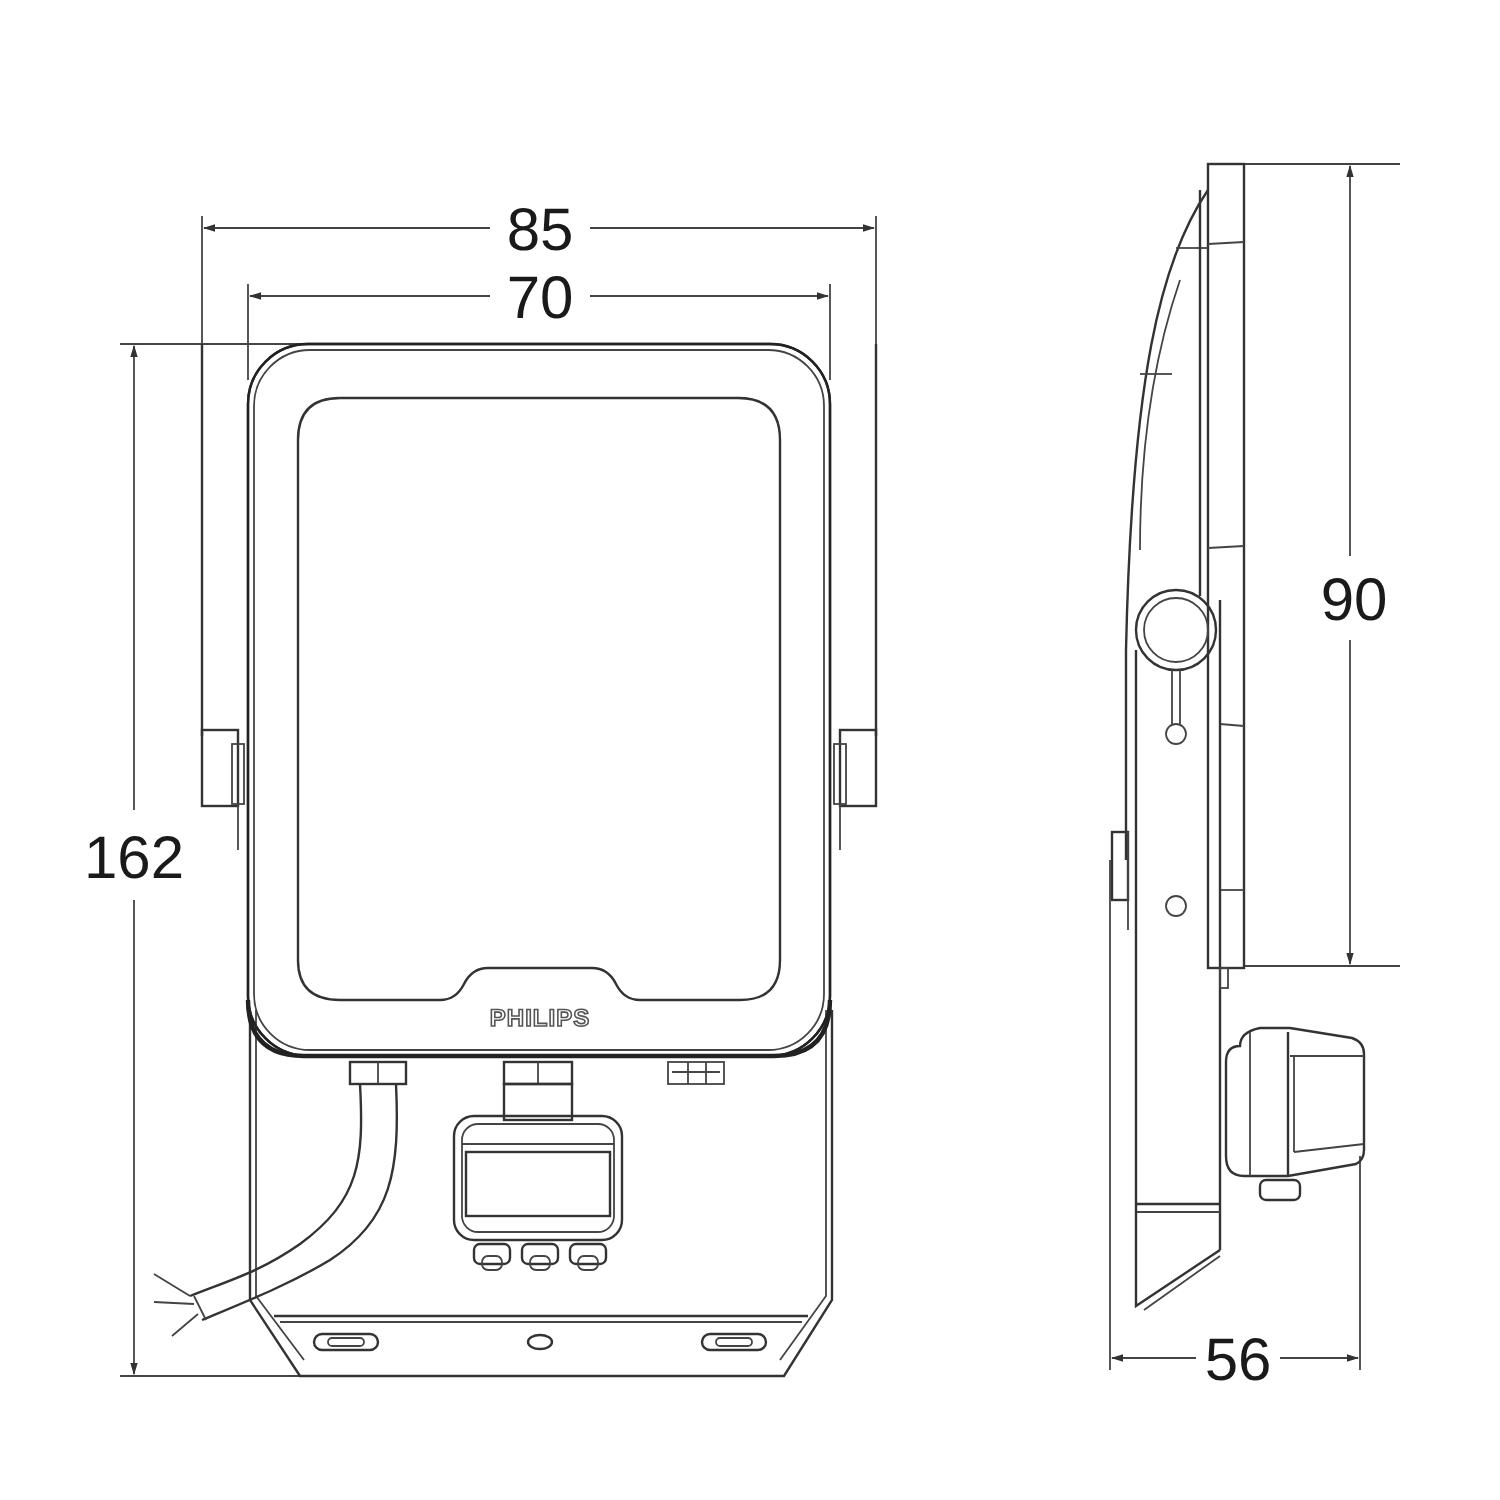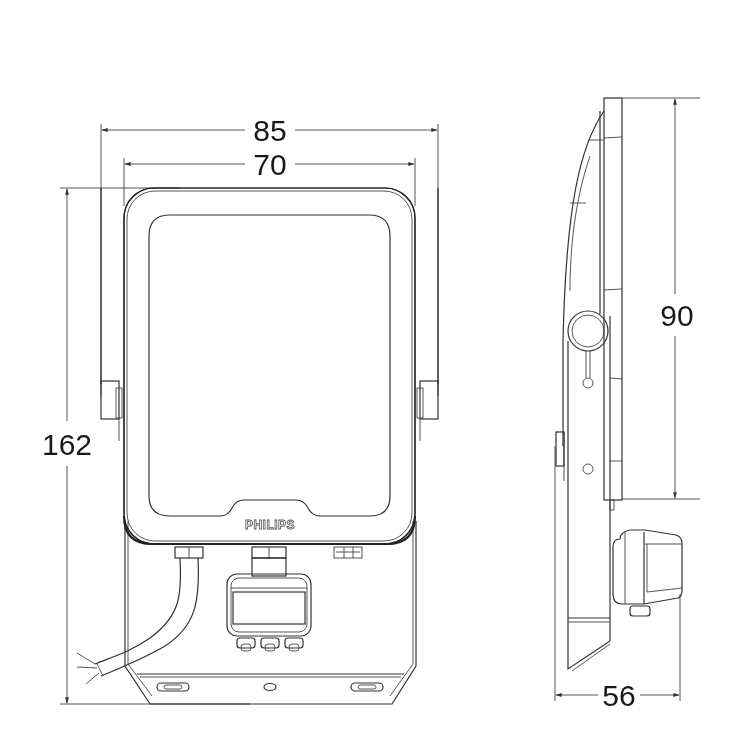--- a/index.html
+++ b/index.html
@@ -1,17 +1,17 @@
 <!DOCTYPE html>
 <html><head>
 <meta charset="utf-8">
 <style>
   html, body { margin: 0; padding: 0; background: #ffffff; }
   body { width: 750px; height: 750px; overflow: hidden; font-family: "Liberation Sans", sans-serif; }
-  #canvas { position: absolute; left: 0; top: 16px; width: 750px; height: 571px; }
+  #canvas { position: absolute; left: 0; top: 0; width: 750px; height: 571px; }
   svg { display: block; }
   .ln { stroke: #333; fill: none; stroke-width: 1.2; }
   .thin { stroke: #444; fill: none; stroke-width: 0.9; }
   .thick { stroke: #222; fill: none; stroke-width: 2.2; }
   .dim { stroke: #444; fill: none; stroke-width: 0.9; }
   .dimtext { font-family: "Liberation Sans", sans-serif; font-size: 30px; fill: #1a1a1a; }
   .brand { font-family: "Liberation Sans", sans-serif; font-size: 12px; font-weight: bold; fill: #fff; stroke: #555; stroke-width: 0.8; letter-spacing: 0.5px; }
 </style>
 </head>
 <body>

